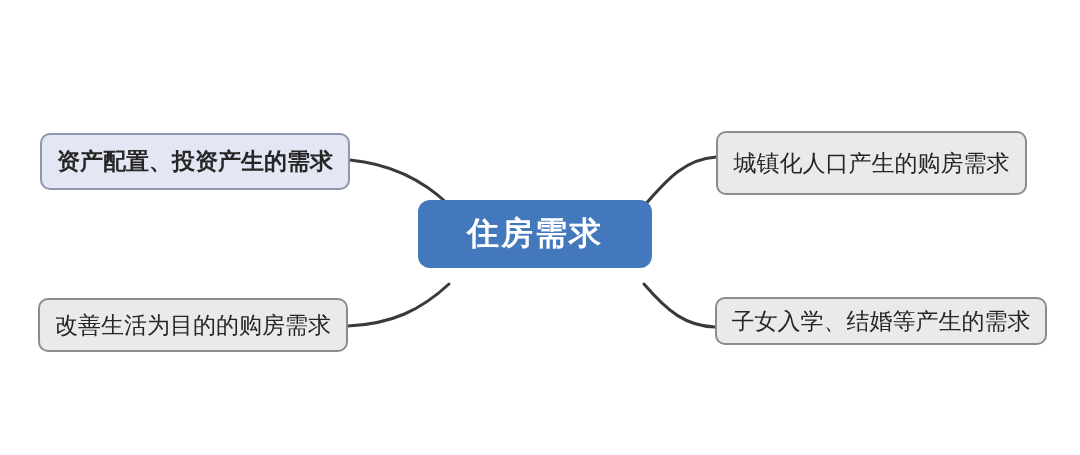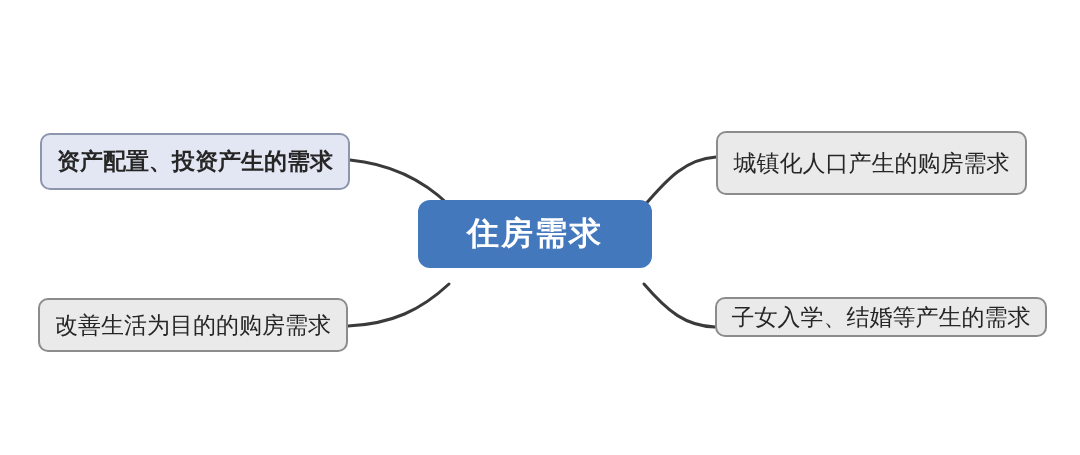--- a/index.html
+++ b/index.html
@@ -55,21 +55,21 @@
   }
   .branch.emphasis {
     background: var(--branch-highlight-bg, #E3E6F3);
     border-color: var(--branch-highlight-border, #8D96AD);
     font-weight: 700;
     font-family: Liberation Mono, monospace;
   }
   .pos-tl { left: 40px;  top: 133px; width: 310px; height: 57px; }
   .pos-tr { left: 716px; top: 131px; width: 311px; height: 64px; }
   .pos-bl { left: 38px;  top: 298px; width: 310px; height: 54px; }
-  .pos-br { left: 715px; top: 297px; width: 332px; height: 40px; }
+  .pos-br { left: 715px; top: 297px; width: 332px; height: 48px; }
 </style>
 </head>
 <body>
 
 <div class="canvas">
 
   <svg class="connectors" viewBox="0 0 1080 455" aria-hidden="true">
     <path d="M 350 160 C 392 164, 423 180, 449 205"></path>
     <path d="M 644 206 C 668 178, 686 159, 716 157"></path>
     <path d="M 449 284 C 421 310, 392 324, 348 326"></path>

